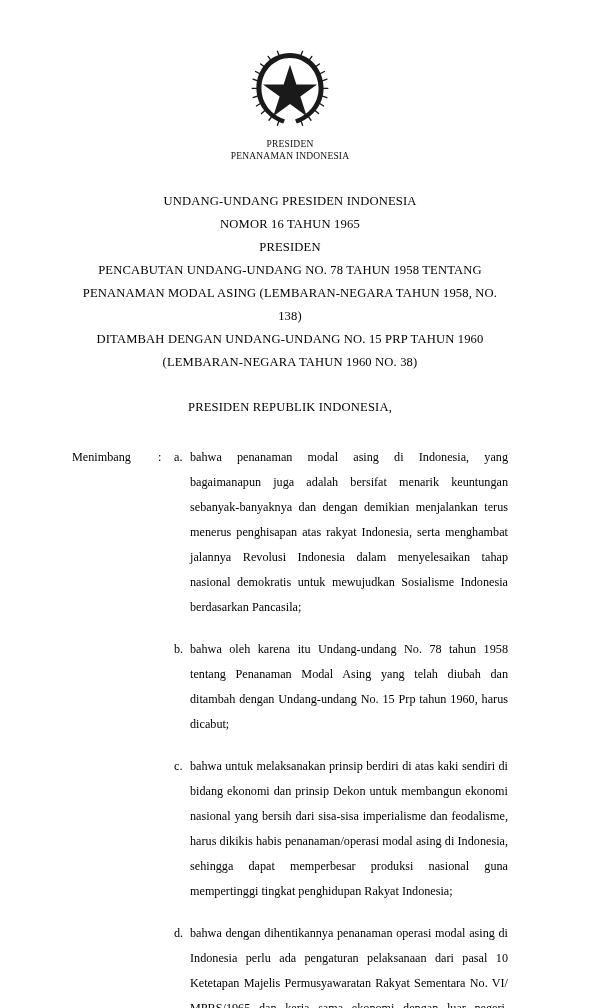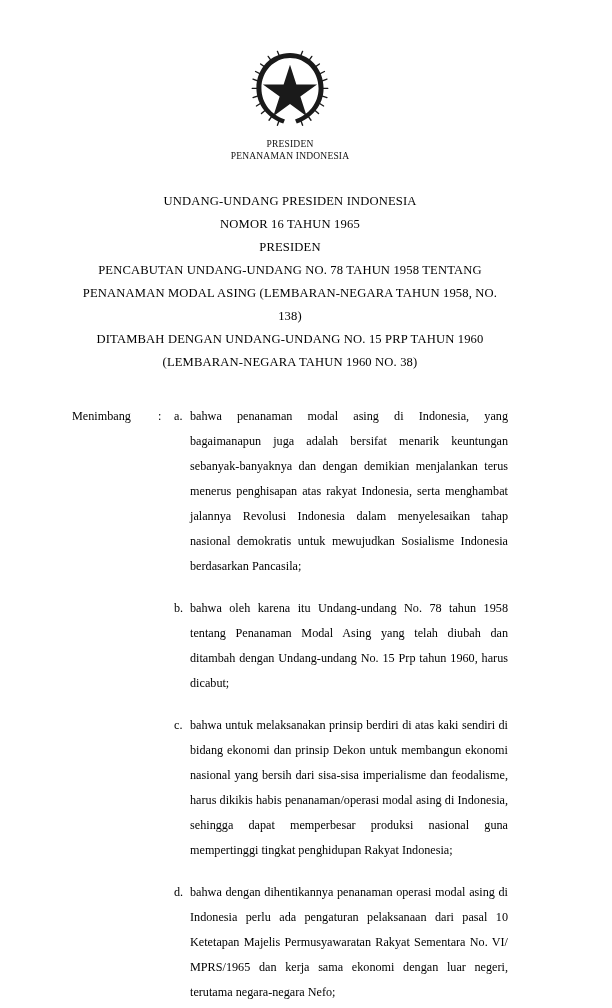--- a/index.html
+++ b/index.html
@@ -179,20 +179,21 @@
   <div class="title-block">
     <div class="title-line">UNDANG-UNDANG PRESIDEN INDONESIA</div>
     <div class="title-line">NOMOR 16 TAHUN 1965</div>
     <div class="title-line">PRESIDEN</div>
     <div class="title-line">PENCABUTAN UNDANG-UNDANG NO. 78 TAHUN 1958 TENTANG</div>
     <div class="title-line">PENANAMAN MODAL ASING (LEMBARAN-NEGARA TAHUN 1958, NO. 138)</div>
     <div class="title-line">DITAMBAH DENGAN UNDANG-UNDANG NO. 15 PRP TAHUN 1960</div>
     <div class="title-line">(LEMBARAN-NEGARA TAHUN 1960 NO. 38)</div>
   </div>
 
+  <div class="presiden-line">PRESIDEN REPUBLIK INDONESIA,</div>
 
   <div class="considerations">
     <div class="cons-row">
       <div class="cons-label">Menimbang</div>
       <div class="cons-colon">:</div>
       <div class="cons-items">
 
         <div class="cons-item">
           <div class="cons-marker">a.</div>
           <div class="cons-text">bahwa penanaman modal asing di Indonesia, yang bagaimanapun juga adalah bersifat menarik keuntungan sebanyak-banyaknya dan dengan demikian menjalankan terus menerus penghisapan atas rakyat Indonesia, serta menghambat jalannya Revolusi Indonesia dalam menyelesaikan tahap nasional demokratis untuk mewujudkan Sosialisme Indonesia berdasarkan Pancasila;</div>

